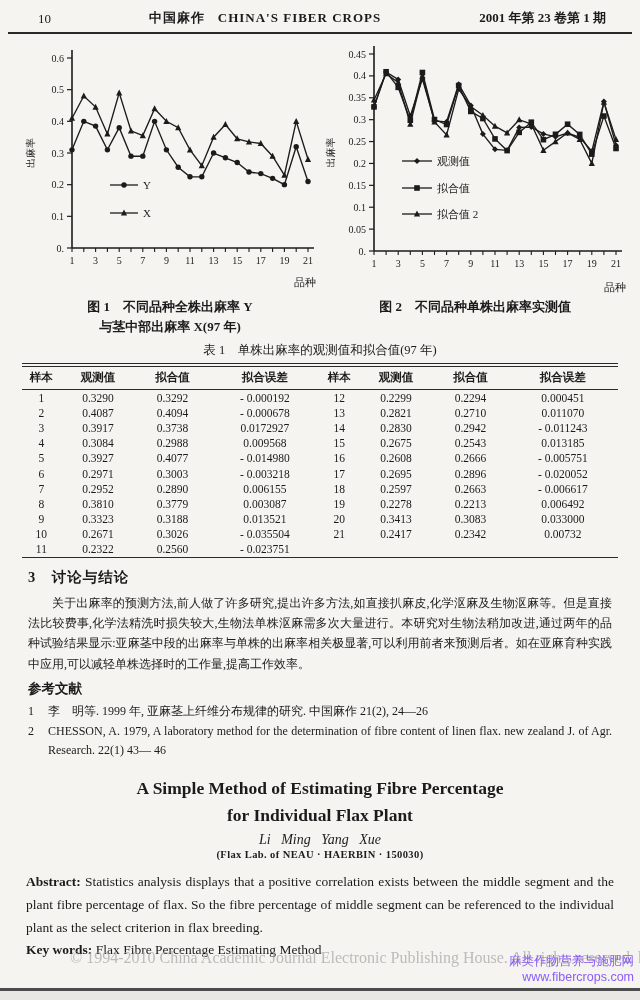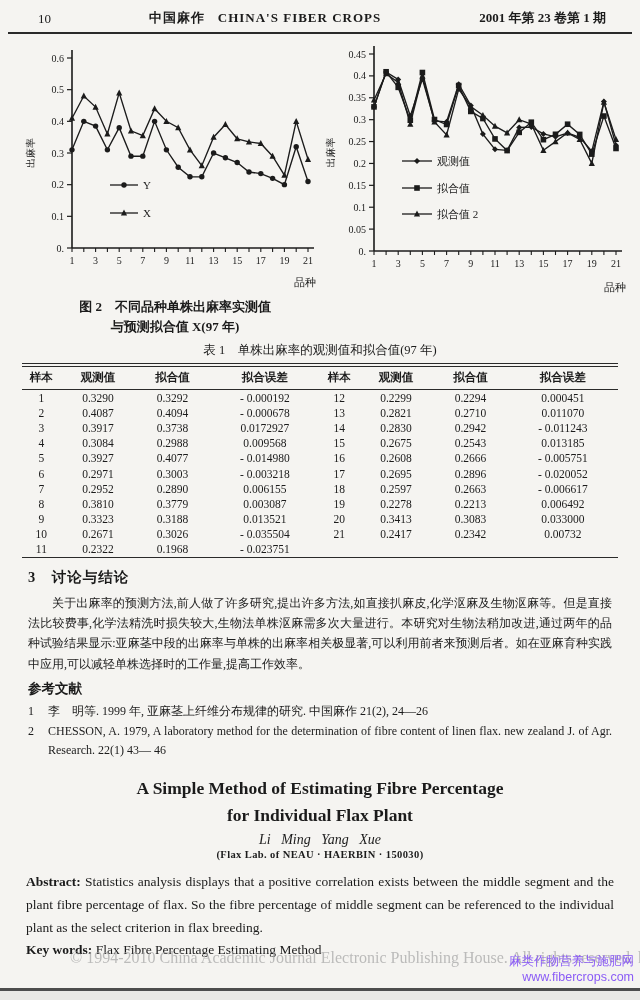--- a/index.html
+++ b/index.html
@@ -330,23 +330,26 @@
         <g>
           <line x1="82" y1="172" x2="112" y2="172" stroke="#1b1b1b" stroke-width="1.3"></line>
           <path d="M97 168.6L100.1 174.6L93.9 174.6Z" fill="#1b1b1b"></path>
           <text x="117" y="176" font-size="11" fill="#1b1b1b" font-family="&quot;Liberation Serif&quot;,serif">拟合值 2</text>
         </g>
       </svg>
   </figure>
 </div>
 
 <div class="captions">
+  <div class="cap cap1">
+    <div>图 1　不同品种全株出麻率 Y</div>
+    <div>与茎中部出麻率 X(97 年)</div>
+  </div>
   <div class="cap cap2">
     <div>图 2　不同品种单株出麻率实测值</div>
-    <div>与预测拟合值 X(97 年)</div>
   </div>
 </div>
 
 <div class="tbl-title">表 1　单株出麻率的观测值和拟合值(97 年)</div>
 <div class="tbl-wrap">
   <table id="data-table">
     <colgroup>
       <col style="width:6.5%">
         <col style="width:12.5%">
         <col style="width:12.5%">
@@ -465,21 +468,21 @@
           <td>0.3026</td>
           <td>- 0.035504</td>
           <td>21</td>
           <td>0.2417</td>
           <td>0.2342</td>
           <td>0.00732</td>
         </tr>
         <tr>
           <td>11</td>
           <td>0.2322</td>
-          <td>0.1968</td>
+          <td>0.2560</td>
           <td>- 0.023751</td>
           <td></td>
           <td></td>
           <td></td>
           <td></td>
         </tr>
       </tbody>
   </table>
 </div>
 

